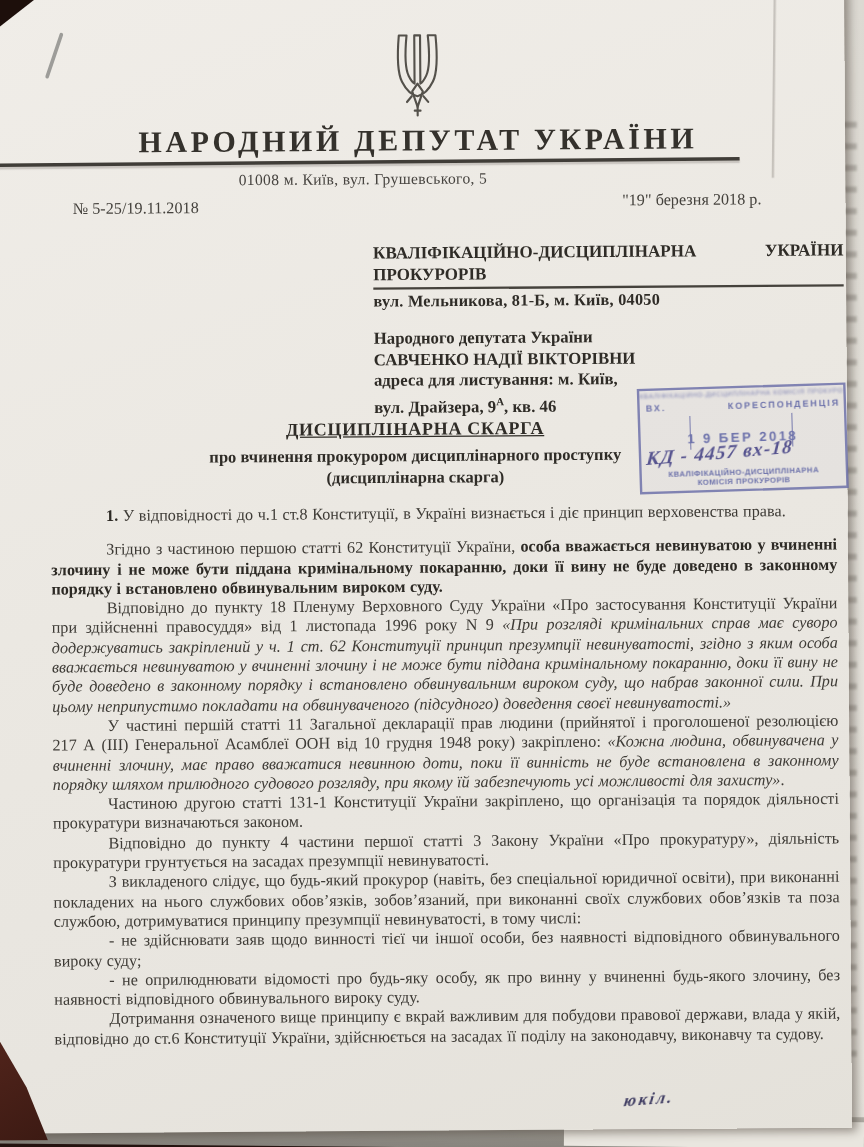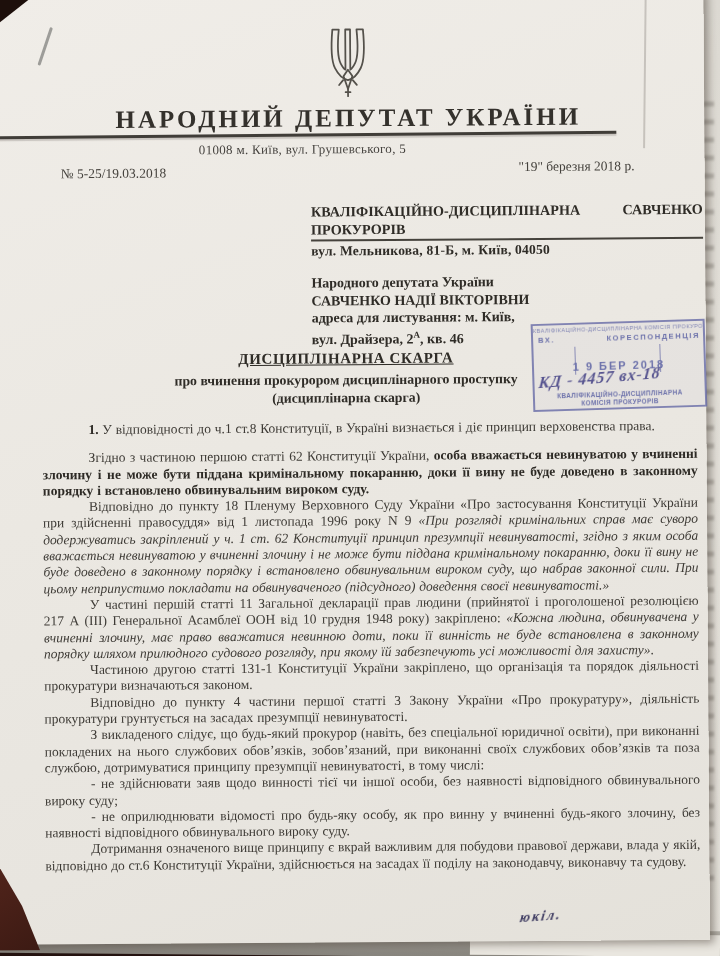--- a/index.html
+++ b/index.html
@@ -150,40 +150,40 @@
       <path d="M32,54 L37.5,62 L32,78 L26.5,62 Z"></path>
       <path d="M26,67 L21,73 M38,67 L43,73"></path>
       <path d="M29,82 L35,82 M32,78 L32,87"></path>
     </svg>
     <div class="doc-title">НАРОДНИЙ ДЕПУТАТ УКРАЇНИ</div>
   </div>
   <div class="head-rule"></div>
   <div class="head-address">01008 м. Київ, вул. Грушевського, 5</div>
 
   <div class="ref-row">
-    <span class="ref-number">№ 5-25/19.03.2018</span>
+    <span class="ref-number">№ 5-25/19.11.2018</span>
     <span class="ref-date">"19" березня  2018 р.</span>
   </div>
 
   <div class="recipient">
     <div class="recipient-org">
       <div class="org-top">
         <span>КВАЛІФІКАЦІЙНО-ДИСЦИПЛІНАРНА</span>
-        <span>САВЧЕНКО</span>
+        <span>УКРАЇНИ</span>
       </div>
       <div>ПРОКУРОРІВ</div>
     </div>
     <div class="recipient-addr">вул. Мельникова, 81-Б, м. Київ, 04050</div>
   </div>
 
   <div class="addressee">
     <div>Народного депутата України</div>
     <div>САВЧЕНКО НАДІЇ ВІКТОРІВНИ</div>
     <div>адреса для листування: м. Київ,</div>
-    <div><span>вул. Драйзера, 2</span><sup>А</sup><span>, кв. 46</span></div>
+    <div><span>вул. Драйзера, 9</span><sup>А</sup><span>, кв. 46</span></div>
   </div>
 
   <div class="stamp">
     <div class="stamp-micro">КВАЛІФІКАЦІЙНО-ДИСЦИПЛІНАРНА КОМІСІЯ ПРОКУРОРІВ</div>
     <div class="stamp-inrow">
       <span>ВХ.</span>
       <span>КОРЕСПОНДЕНЦІЯ</span>
     </div>
     <div class="stamp-tick1"></div>
     <div class="stamp-tick2"></div>

